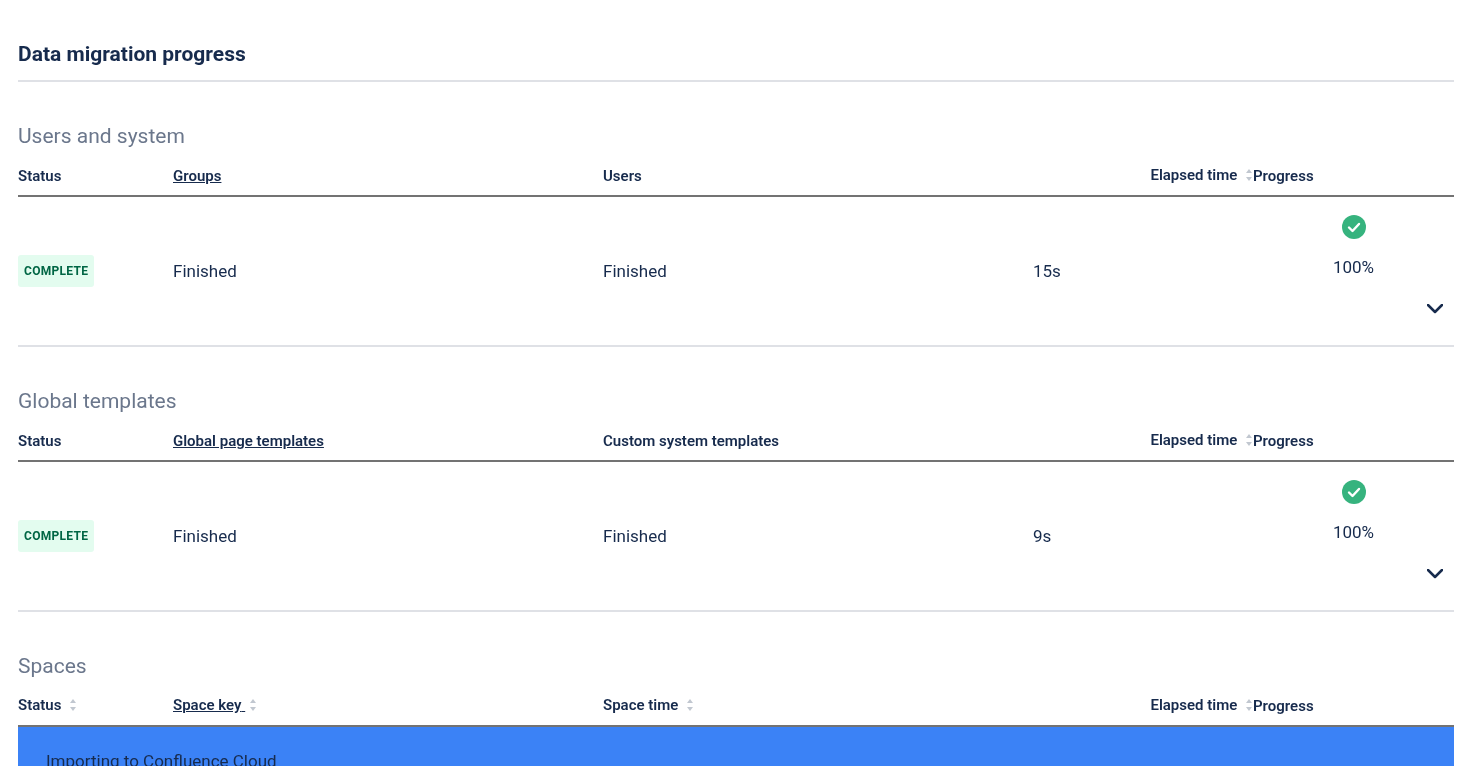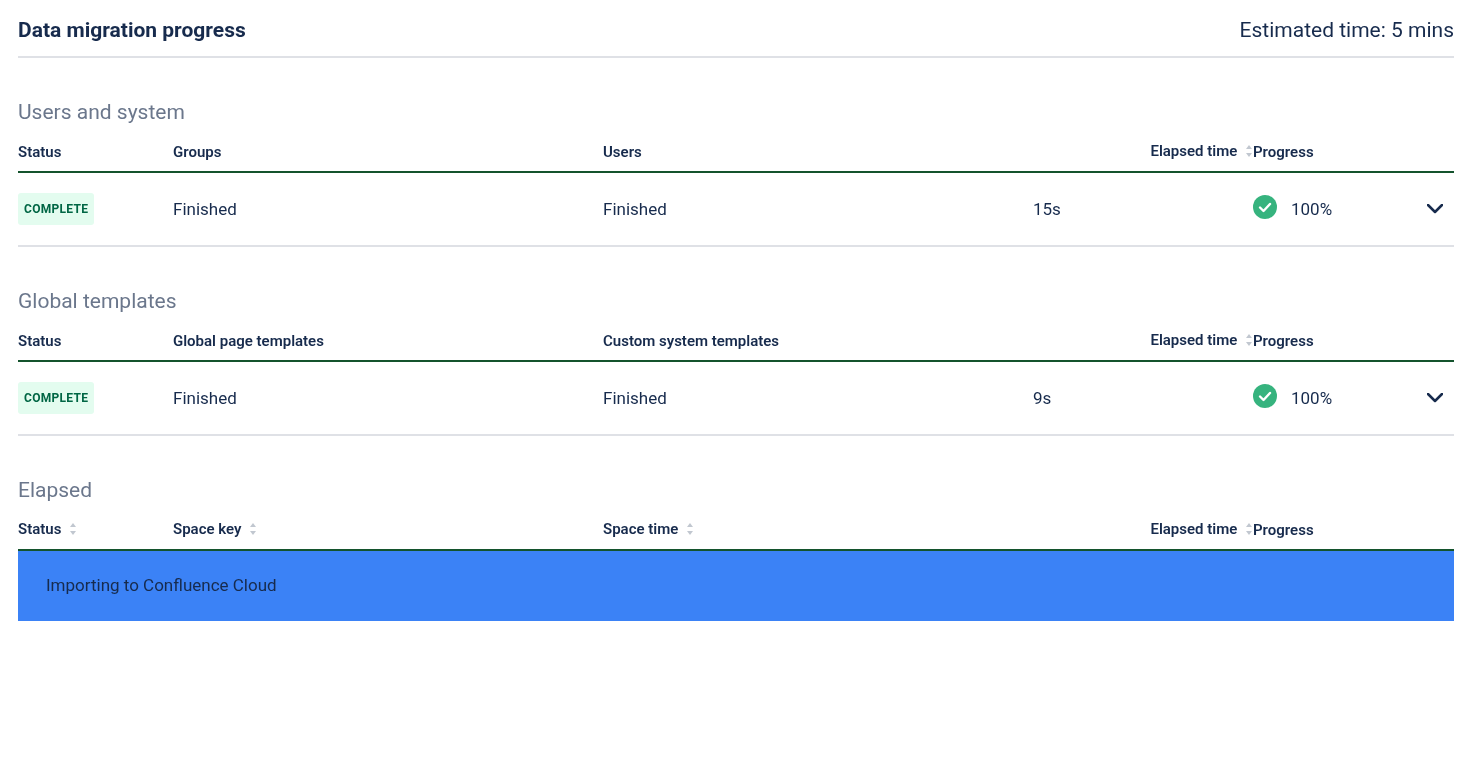--- a/index.html
+++ b/index.html
@@ -15,20 +15,21 @@
     display: flex;
     justify-content: space-between;
     align-items: baseline;
     padding-bottom: 14px;
     border-bottom: 2px solid #DFE1E6;
   }
   .page-title {
     font-size: 21px;
     font-weight: 700;
     color: #172B4D;
+    margin-top: 24px;
   }
   .est-time {
     font-size: 21px;
     font-weight: 400;
     color: #172B4D;
   }
   .section-title {
     font-size: 21px;
     font-weight: 400;
     color: #6B778C;
@@ -38,32 +39,32 @@
   table {
     width: 100%;
     border-collapse: collapse;
   }
   thead th {
     text-align: left;
     font-weight: 600;
     font-size: 15px;
     color: #172B4D;
     padding: 8px 0 10px 0;
-    border-bottom: 2px solid #14532d;
+    border-bottom: 2px solid #737373;
     vertical-align: middle;
   }
   tbody td {
     padding: 18px 0;
     border-bottom: 2px solid #DFE1E6;
     vertical-align: middle;
     font-size: 17px;
     color: #172B4D;
   }
   .col-status   { width: 155px; }
-  .col-a        { width: 430px; }
+  .col-a        { width: 430px; text-decoration: underline; }
   .col-b        { width: 430px; }
   .col-elapsed  { width: 220px; text-align: right; }
   .col-progress { width: auto; }
   .sort-icon {
     display: inline-block;
     vertical-align: middle;
     margin-left: 4px;
   }
   .badge {
     display: inline-block;
@@ -73,20 +74,21 @@
     padding: 9px 6px;
     border-radius: 3px;
   }
   .badge-complete { background: #E3FCEF; color: #006644; }
   .badge-running  { background: #DEEBFF; color: #0747A6; }
   .bold { font-weight: 700; }
   .progress-cell {
     display: flex;
     align-items: center;
     gap: 14px;
+    flex-direction: column;
   }
   .progress-indicator { flex: 0 0 auto; }
   .progress-text {
     font-size: 17px;
     color: #172B4D;
   }
   .chevron-box {
     margin-left: auto;
     width: 38px;
     height: 36px;
@@ -116,21 +118,20 @@
     font-size: 17px;
     color: #172B4D;
     border-bottom: 2px solid #3b82f6;
   }
 </style>
 </head>
 <body>
 
 <div class="header-row">
   <div class="page-title">Data migration progress</div>
-  <div class="est-time">Estimated time: 5 mins</div>
 </div>
 
 <div class="section-title">Users and system</div>
 <table>
   <thead>
     <tr>
       <th class="col-status">Status</th>
       <th class="col-a">Groups</th>
       <th class="col-b">Users</th>
       <th class="col-elapsed">
@@ -213,21 +214,21 @@
             <svg width="16" height="10" viewBox="0 0 16 10">
                 <path d="M1 1 L8 8 L15 1" stroke="#172B4D" stroke-width="2.5" fill="none" stroke-linecap="round" stroke-linejoin="round"></path>
               </svg>
           </span>
         </div>
       </td>
     </tr>
   </tbody>
 </table>
 
-<div class="section-title">Elapsed</div>
+<div class="section-title">Spaces</div>
 <table>
   <thead>
     <tr>
       <th class="col-status">
         <span>Status</span>
         <span class="sort-icon">
           <svg width="8" height="12" viewBox="0 0 8 12">
               <path d="M4 0 L7 4 L1 4 Z" fill="#C1C7D0"></path>
               <path d="M4 12 L1 8 L7 8 Z" fill="#C1C7D0"></path>
             </svg>

